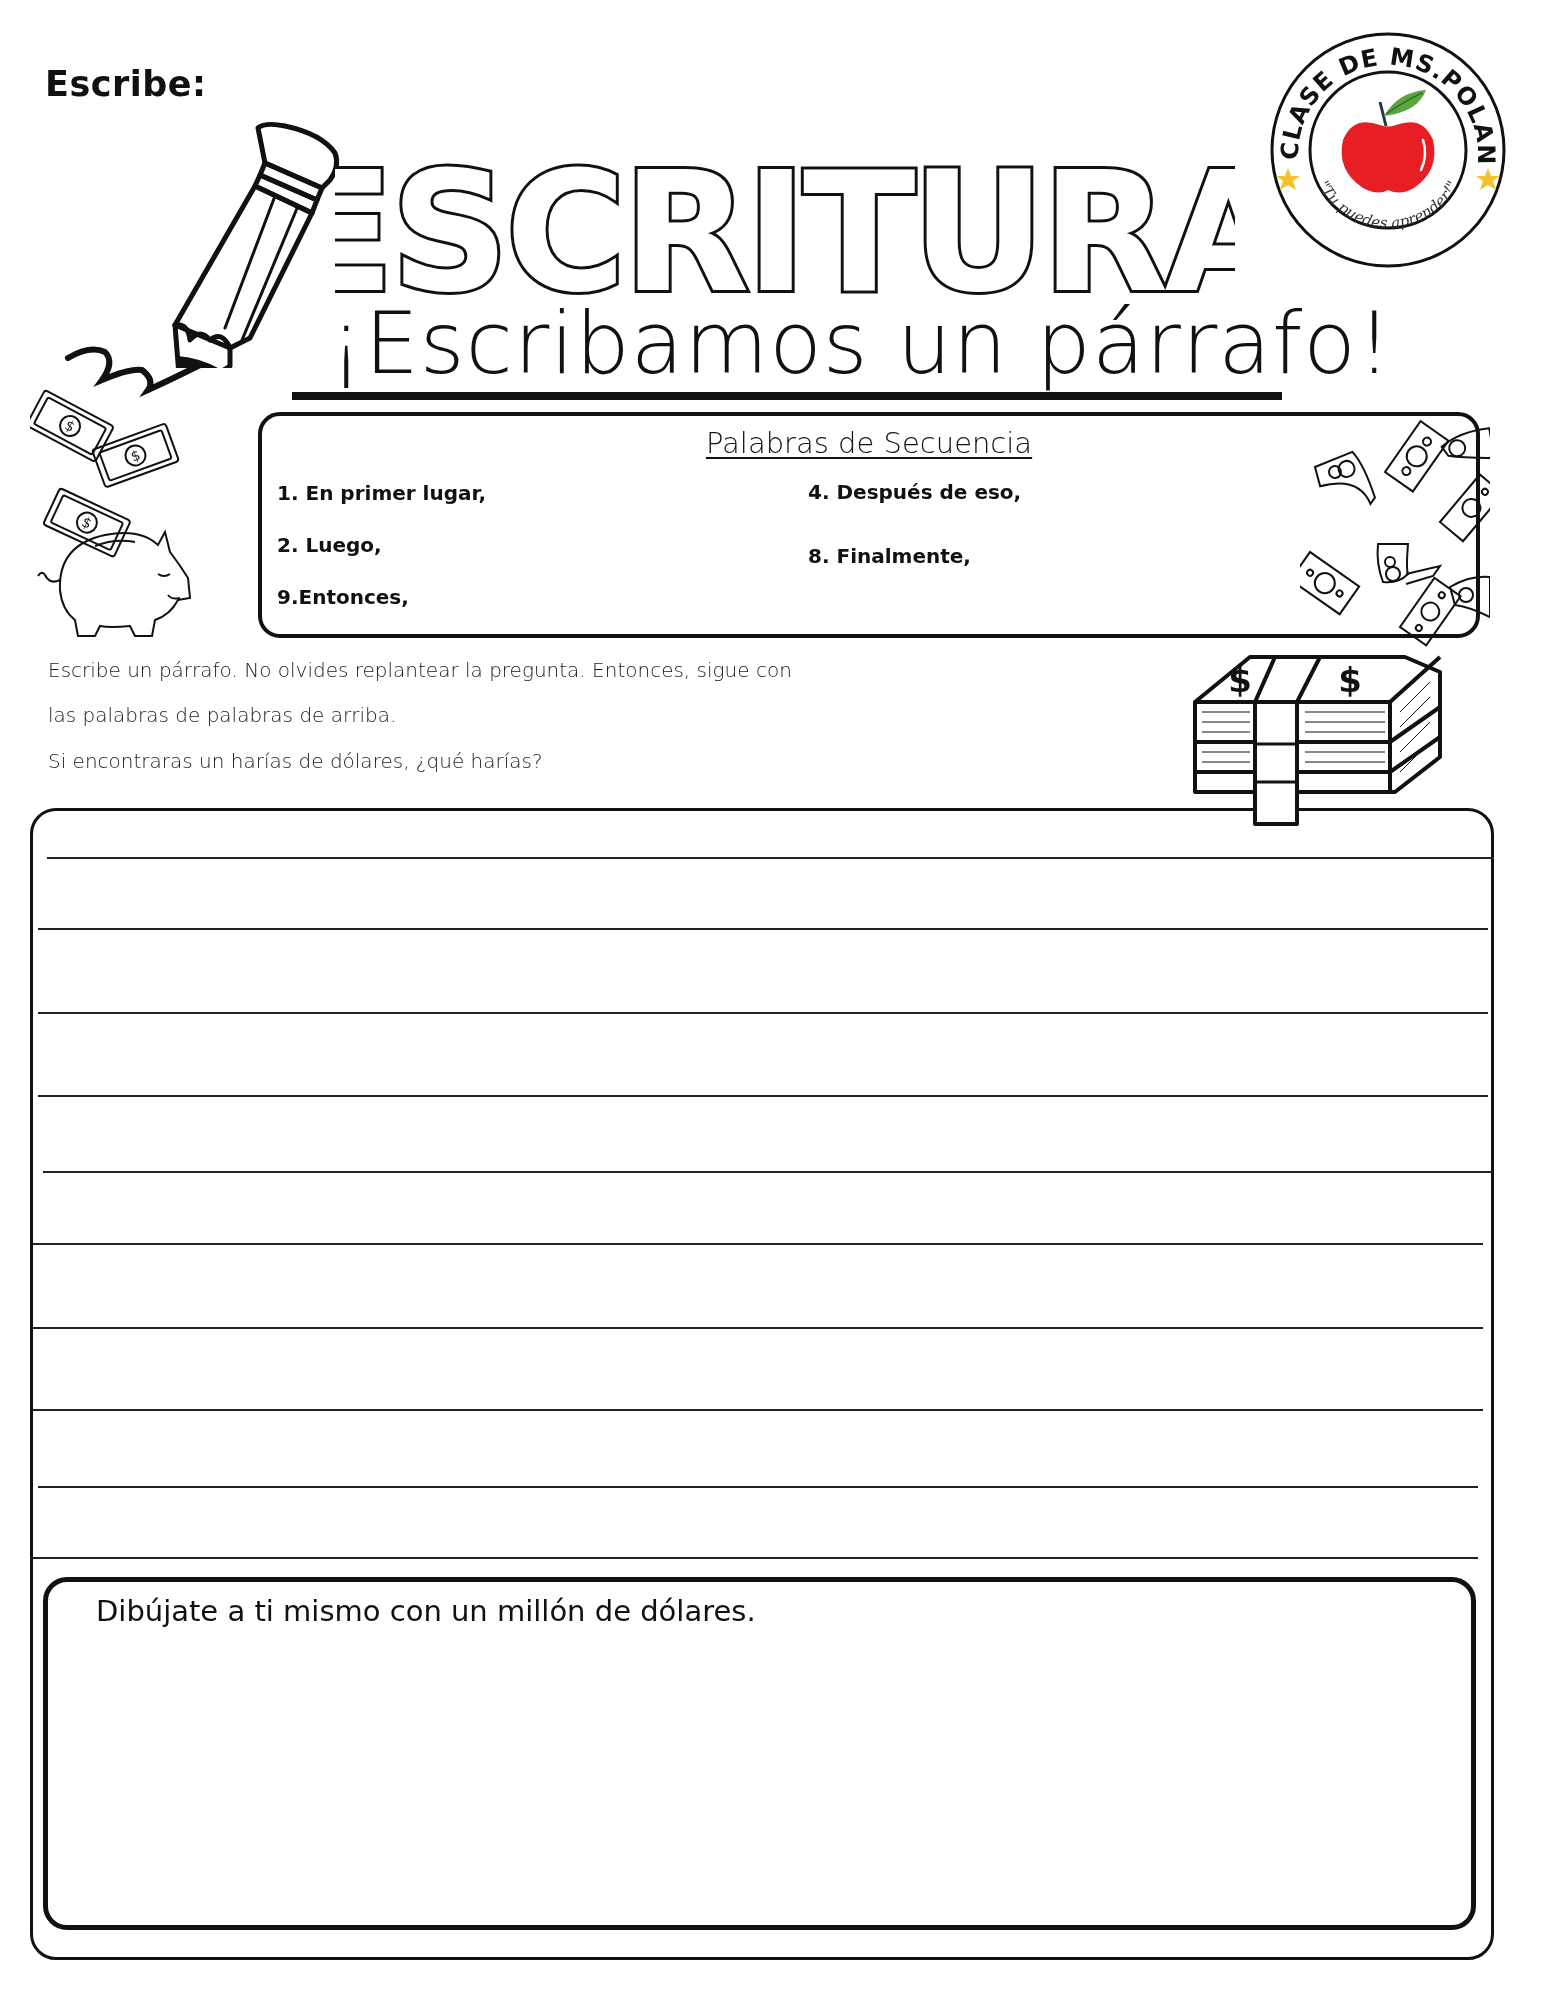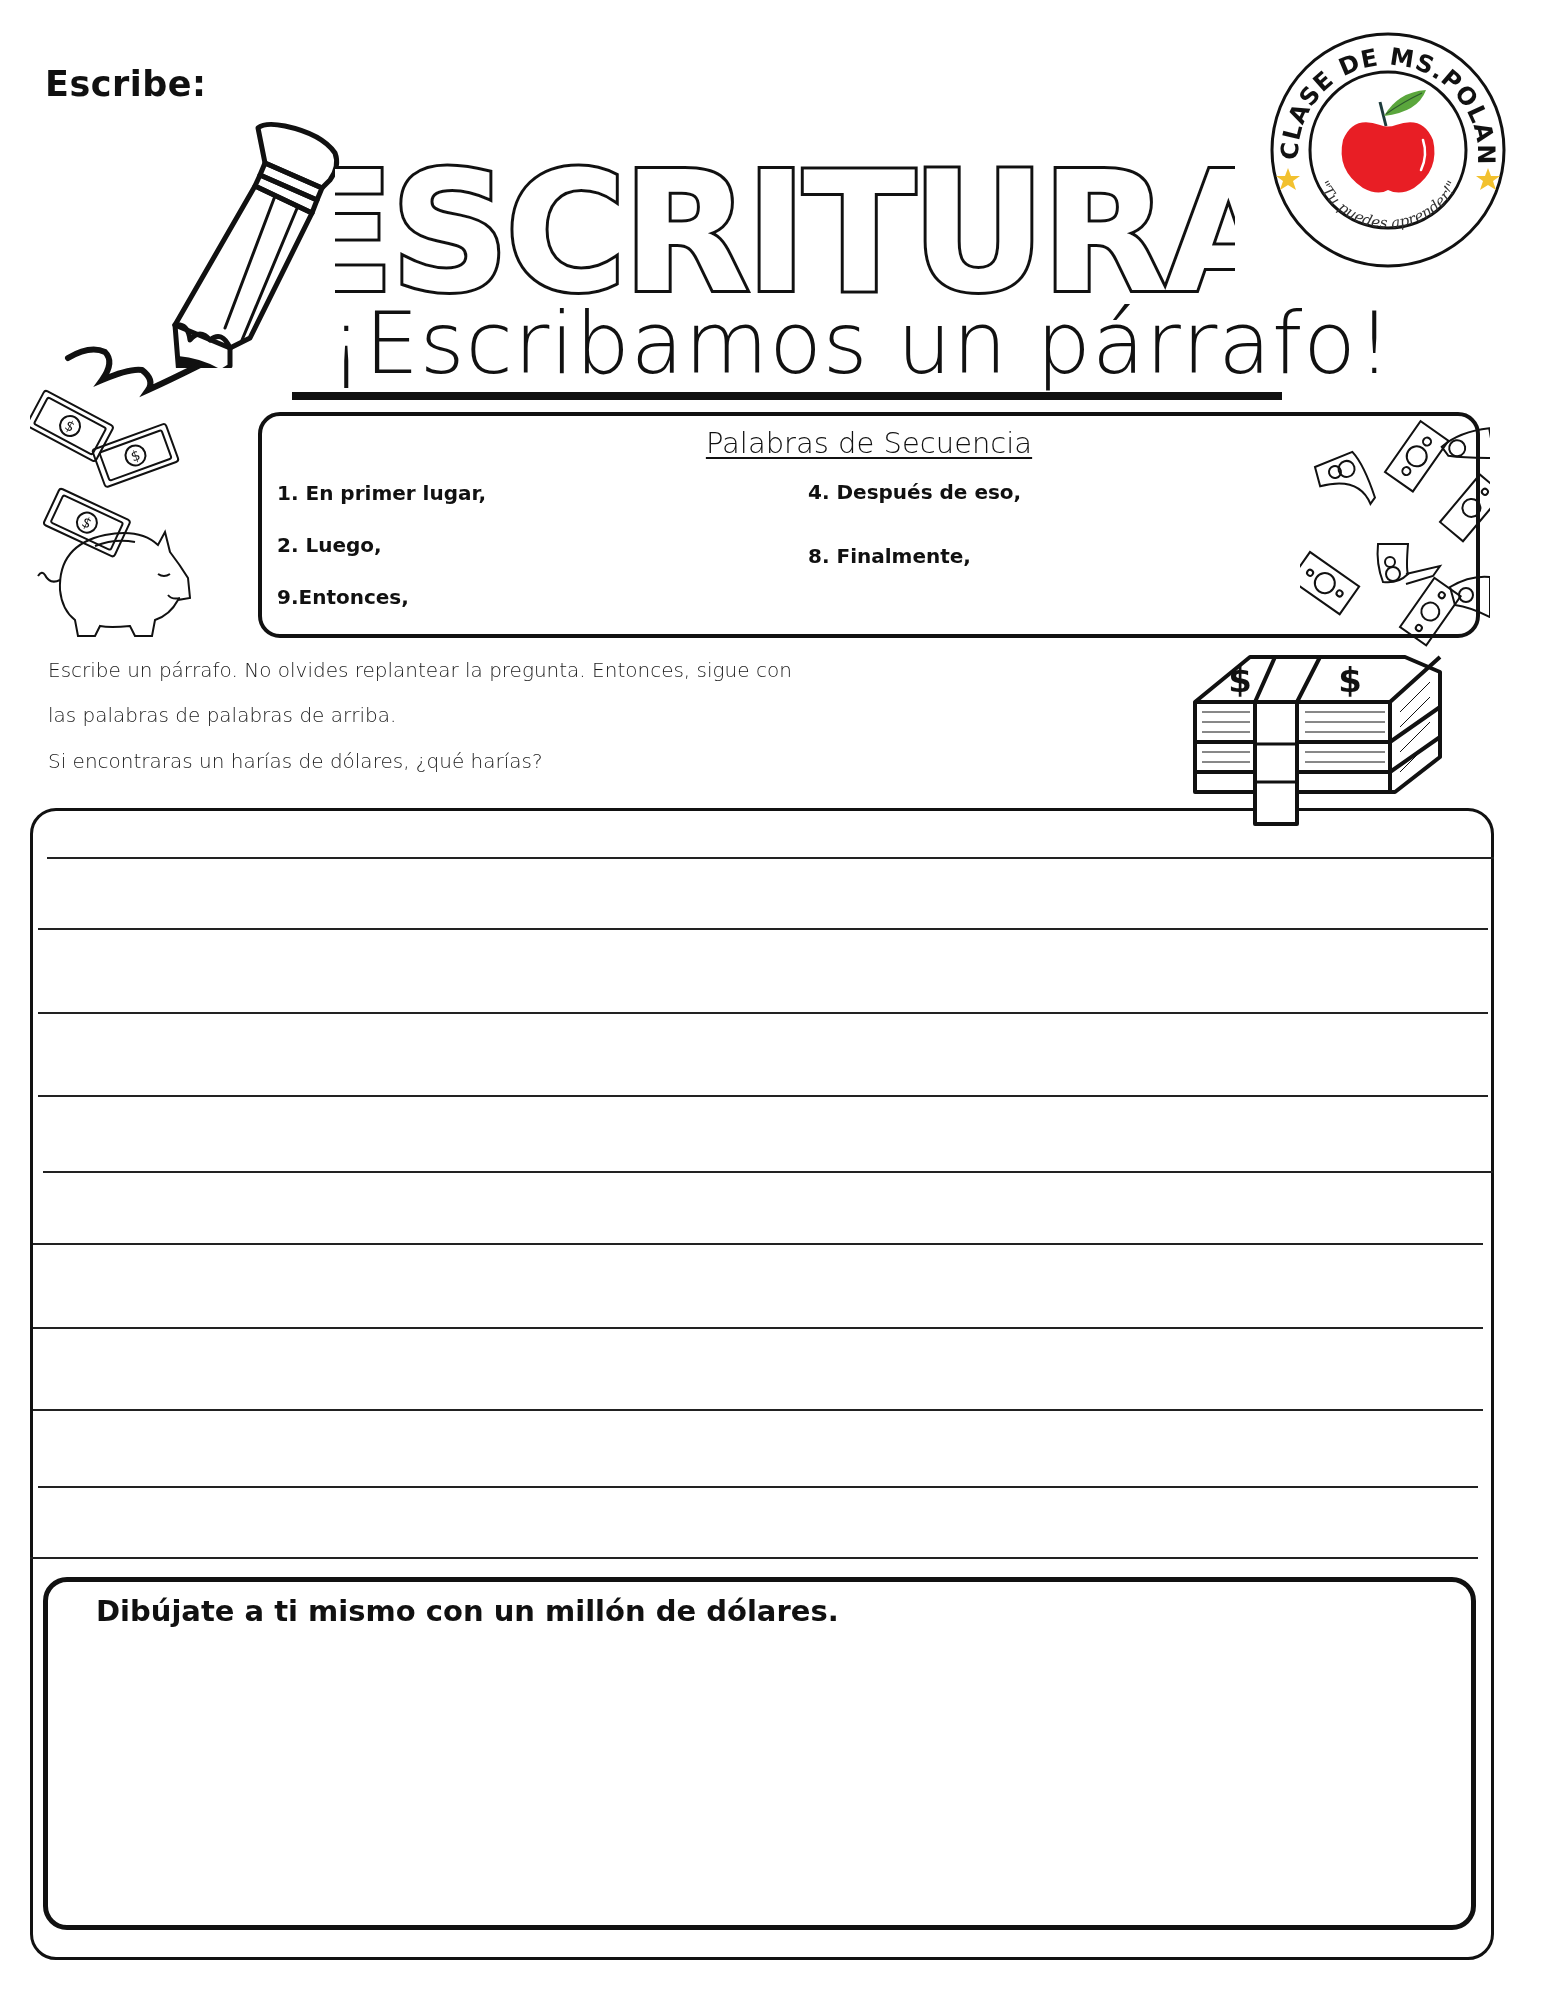--- a/index.html
+++ b/index.html
@@ -15,21 +15,21 @@
              border-radius: 22px; box-sizing: border-box; margin-left: 45px; }
   .seq-title { left: 0; width: 100%; top: 10px; text-align: center; font-size: 29px; font-weight: 300; }
   .seq-title span { text-decoration: underline; text-underline-offset: 4px; text-decoration-thickness: 2px; }
   .seq-item { font-size: 20px; font-weight: bold; white-space: nowrap; }
   .instr { left: 48px; font-size: 20px; font-weight: 300; white-space: nowrap; color: #1a1a1a; }
   .outer-box { left: 30px; top: 808px; width: 1464px; height: 1152px; border: 3px solid #111;
                border-radius: 26px; box-sizing: border-box; }
   .rule { height: 2px; background: #222; }
   .draw-box { left: 43px; top: 1577px; width: 1433px; height: 353px; border: 5px solid #111;
               border-radius: 24px; box-sizing: border-box; }
-  .draw-label { left: 48px; top: 12px; font-size: 29px; font-weight: 700; white-space: nowrap; }
+  .draw-label { left: 48px; top: 12px; font-size: 29px; font-weight: 400; white-space: nowrap; }
 </style>
 </head>
 <body>
 
 <div class="abs nombre">Escribe:</div>
 
 <svg class="abs" style="left:60px;top:118px" width="300" height="250" viewBox="0 0 300 250">
   <g fill="none" stroke="#111" stroke-width="5" stroke-linejoin="round" stroke-linecap="round">
 
     <path d="M198 10 Q205 4 225 8 Q262 16 275 35 Q280 48 270 62 L262 70 L205 45 Z"></path>

